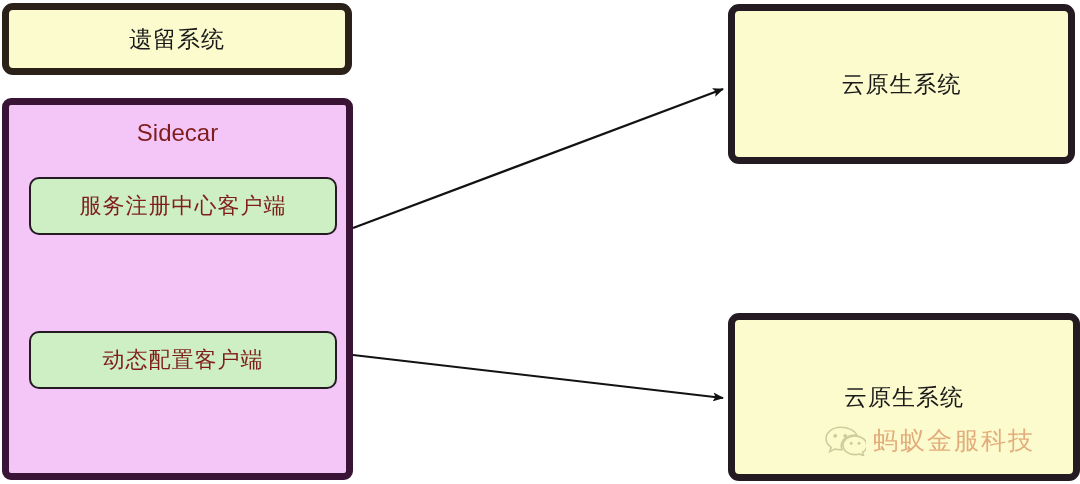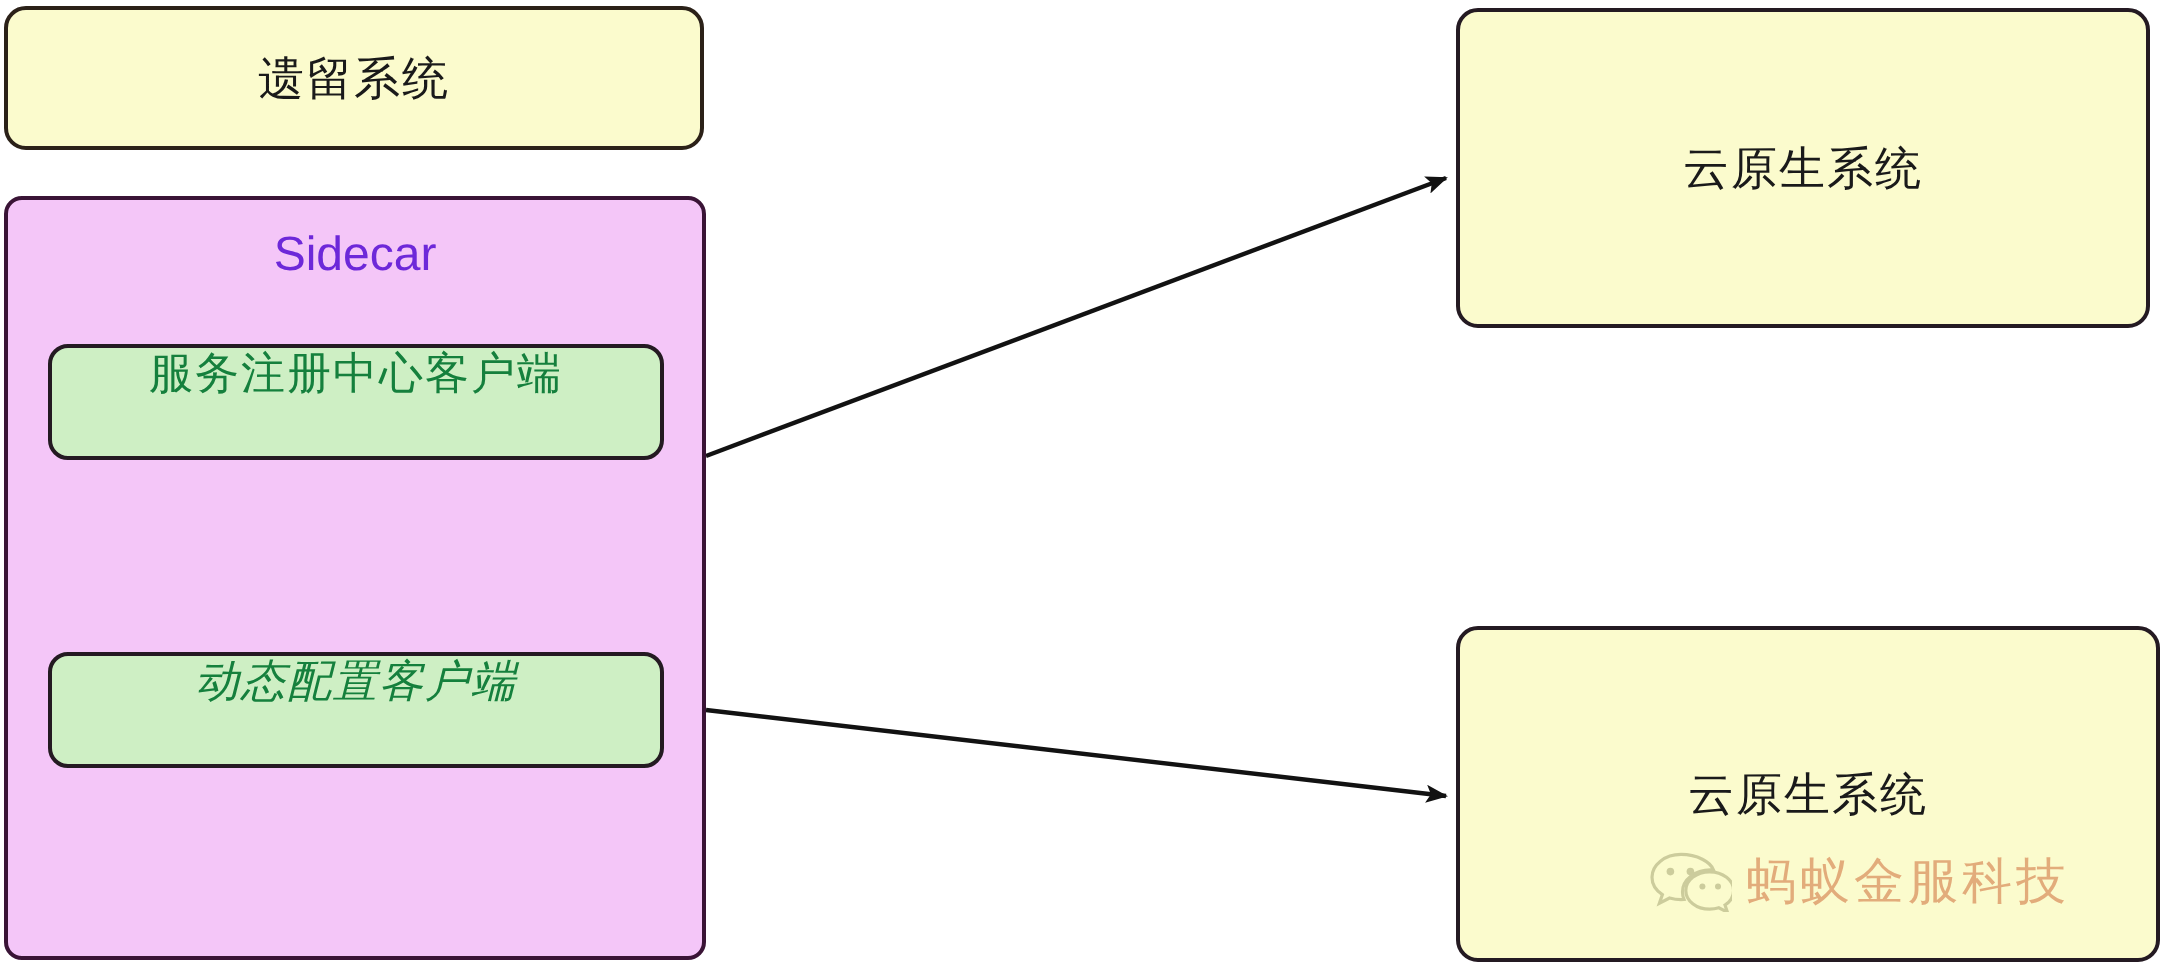--- a/index.html
+++ b/index.html
@@ -19,21 +19,21 @@
     left: 0; top: 0;
     width: 1080px;
     height: 484px;
   }
   .node {
     position: absolute;
     box-sizing: border-box;
     display: flex;
     align-items: center;
     justify-content: center;
-    border: 2px solid #a21caf;
+    border: 7px solid #a21caf;
     border-radius: 10px;
     text-align: center;
     line-height: 1.15;
   }
   
   #legacy-system-node {
     left: 2px;
     top: 3px;
     width: 350px;
     height: 72px;
@@ -55,41 +55,42 @@
     border-radius: 9px;
     display: block;
   }
   #sidecar-title {
     position: absolute;
     left: 0;
     top: 14px;
     width: 100%;
     text-align: center;
     font-size: 24px;
-    color: #6d28d9;
+    color: #7f1d1d;
     font-family: "Liberation Sans", "DejaVu Sans", sans-serif;
   }
   .sidecar-child {
     position: absolute;
     left: 20px;
     width: 308px;
     height: 58px;
     background: #ceefc4;
     border: 2px solid #241a22;
     border-radius: 10px;
     box-sizing: border-box;
     display: flex;
+    align-items: center;
     justify-content: center;
     font-size: 22px;
-    color: #15803d;
+    color: #7f1d1d;
     letter-spacing: 1px;
   }
   #sidecar-child-0 { top: 72px; }
   #sidecar-child-1 { top: 149px; }
-  #sidecar-child-2 { top: 226px; font-style: italic; }
+  #sidecar-child-2 { top: 226px; }
   #sidecar-child-3 { top: 303px; }
 
   
   #cloud-native-node-0 {
     left: 728px;
     top: 4px;
     width: 347px;
     height: 160px;
     background: #fbfbcd;
     border-color: #241a22;

